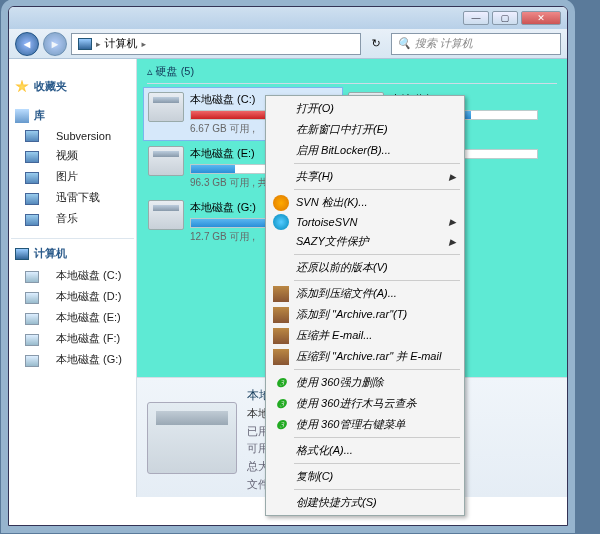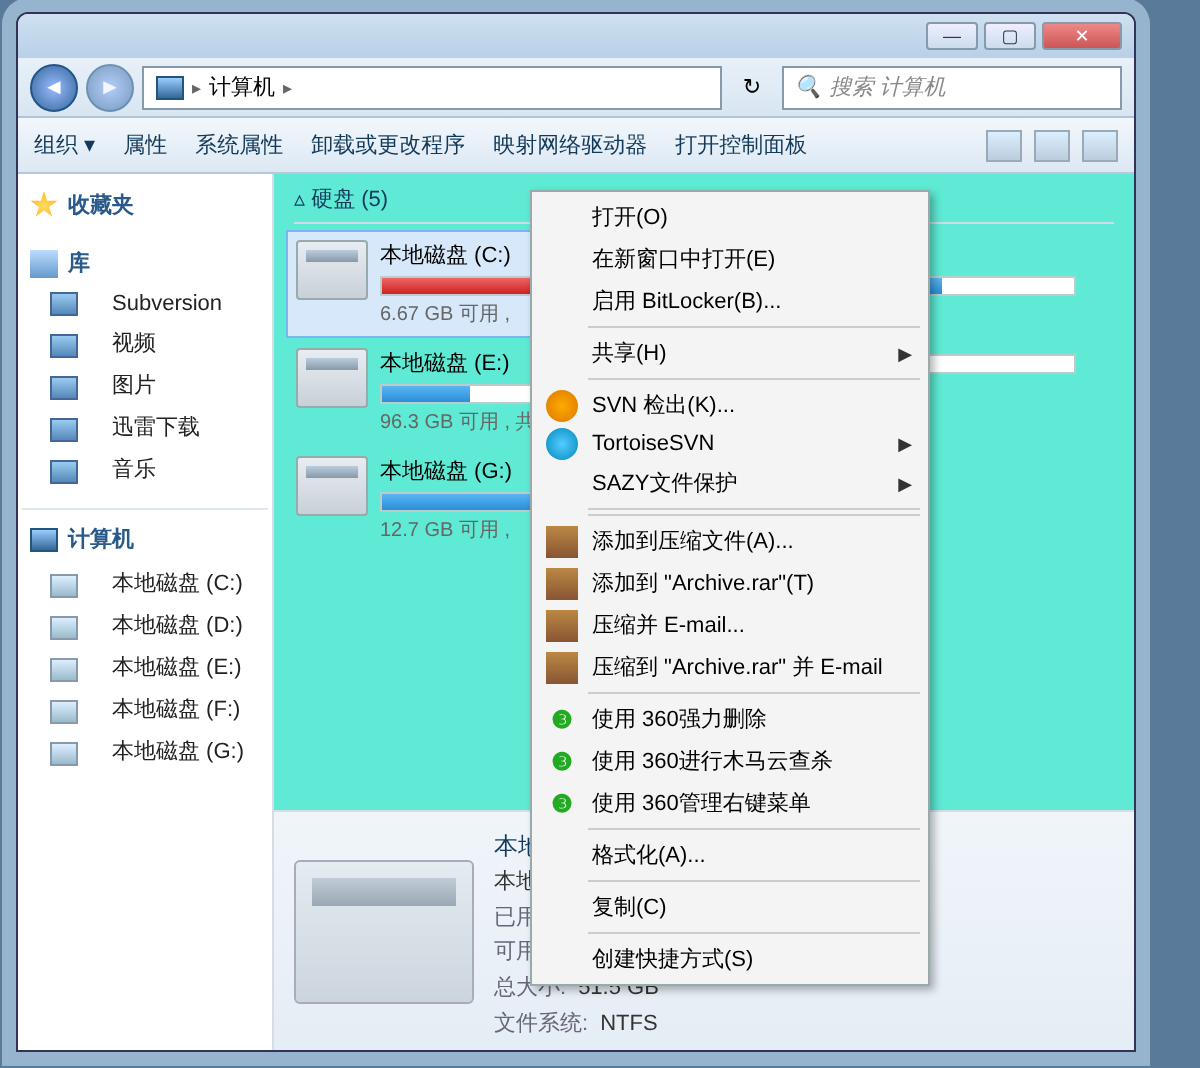--- a/index.html
+++ b/index.html
@@ -12,21 +12,21 @@
 .navbtn { width: 24px; height: 24px; border-radius: 50%; background: radial-gradient(#9bf,#369); border: 1px solid #258; display: flex; align-items: center; justify-content: center; color: #fff; font-size: 11px; }
 .addrbox { flex: 1; height: 22px; background: #fff; border: 1px solid #89a; display: flex; align-items: center; padding: 0 6px; gap: 4px; }
 .mon-icon { width: 14px; height: 12px; background: linear-gradient(#9cf,#369); border: 1px solid #257; }
 .sep { color: #666; font-size: 9px; }
 .searchbox { width: 170px; height: 22px; background: #fff; border: 1px solid #89a; display: flex; align-items: center; padding: 0 5px; gap: 4px; color: #888; font-style: italic; }
 .toolbar { height: 28px; background: linear-gradient(#f2f7fc,#dce8f4); border-bottom: 1px solid #b8c8d8; display: flex; align-items: center; padding: 0 8px; gap: 14px; color: #143a5a; }
 .tb-item { cursor: default; }
 .tb-icons { margin-left: auto; display: flex; gap: 6px; }
 .tb-ic { width: 18px; height: 16px; background: linear-gradient(#def,#bcd); border: 1px solid #9ab; }
 .body { display: flex; height: calc(100% - 80px); }
-.sidebar { width: 128px; border-right: 1px solid #d5dde5; background: #fff; overflow: hidden; padding: 4px 2px; }
+.sidebar { width: 128px; border-right: 1px solid #d5dde5; background: #fff; overflow: hidden; padding: 16px 2px; }
 .sb-h { display: flex; align-items: center; gap: 5px; padding: 4px 4px; color: #2a5a8a; font-weight: bold; }
 .sb-h .ic { width: 14px; height: 14px; }
 .star { background: radial-gradient(#fd6,#fa0); clip-path: polygon(50% 0,61% 35%,98% 35%,68% 57%,79% 91%,50% 70%,21% 91%,32% 57%,2% 35%,39% 35%); }
 .sb-item { display: flex; align-items: flex-end; gap: 17px; padding: 3px 6px 3px 14px; color: #222; }
 .sb-item .ic { width: 14px; height: 12px; background: linear-gradient(#9ce,#58b); border: 1px solid #469; }
 .sb-item.drv .ic { background: linear-gradient(#def,#9bc); border: 1px solid #89a; }
 .sb-sp { height: 6px; }
 .sb-sep { height: 1px; background: #dde6ee; margin: 3px 0; }
 .main { flex: 1; background: #5eead4; overflow: hidden; position: relative; }
 .sec-h { padding: 5px 10px 3px; color: #123a5a; }
@@ -43,21 +43,21 @@
 .dfill.red { background: linear-gradient(180deg,#e66,#c22); }
 .dsub { color: #666; font-size: 10px; white-space: nowrap; overflow: hidden; }
 .details { position: absolute; left: 0; right: 0; bottom: 0; height: 120px; border-top: 1px solid #d5dde5; background: linear-gradient(#f0f5fa,#e5edf5); display: flex; gap: 10px; padding: 8px 10px; }
 .det-ic { width: 90px; height: 72px; background: linear-gradient(#e4ecf2,#ccd5dd); border: 1px solid #aab; border-radius: 3px; align-self: center; position: relative; }
 .det-ic::before { content: ""; position: absolute; left: 8px; top: 8px; width: 72px; height: 14px; background: linear-gradient(#c0cbd5,#9aa8b5); }
 .det-txt { flex: 1; color: #333; line-height: 1.6; }
 .det-txt .k { color: #667; margin-right: 6px; }
 .det-bar { width: 90px; height: 10px; display: inline-block; border: 1px solid #bcc; background: #fff; vertical-align: middle; position: relative; }
 .det-bar .f { height: 100%; background: linear-gradient(180deg,#e66,#c22); }
 .ctxmenu { position: absolute; left: 265px; top: 95px; width: 200px; background: #f4f4f4; border: 1px solid #9aa; box-shadow: 2px 2px 4px rgba(0,0,0,.3); padding: 2px; z-index: 50; }
-.mi { display: flex; align-items: center; padding: 3px 8px 3px 28px; color: #000; position: relative; white-space: nowrap; }
+.mi { display: flex; align-items: center; padding: 3px 8px 3px 28px; color: #000; position: relative; white-space: nowrap; font-style: italic; }
 .mi .mic { position: absolute; left: 5px; width: 16px; height: 16px; display: flex; align-items: center; justify-content: center; font-size: 12px; }
 .mi .arr { position: absolute; right: 6px; font-size: 9px; color: #333; }
 .msep { height: 1px; background: #ccc; margin: 2px 2px 2px 26px; }
 .ic360 { color: #2a2; font-weight: bold; }
 .icsvn { background: radial-gradient(#fa0,#d70); border-radius: 50%; }
 .icrar { background: linear-gradient(#b84,#853); }
 .ictsvn { background: radial-gradient(#5cf,#08b); border-radius: 50%; }
 </style>
 </head>
 <body>
@@ -78,33 +78,20 @@
       <span>计算机</span>
       <span class="sep">▸</span>
     </div>
     <span style="width:22px;text-align:center">↻</span>
     <div class="searchbox">
       <span>🔍</span>
       <span>搜索 计算机</span>
     </div>
   </div>
 
-  <div class="toolbar">
-    <span class="tb-item">组织 ▾</span>
-    <span class="tb-item">属性</span>
-    <span class="tb-item">系统属性</span>
-    <span class="tb-item">卸载或更改程序</span>
-    <span class="tb-item">映射网络驱动器</span>
-    <span class="tb-item">打开控制面板</span>
-    <div class="tb-icons">
-      <div class="tb-ic"></div>
-      <div class="tb-ic"></div>
-      <div class="tb-ic"></div>
-    </div>
-  </div>
 
   <div class="body">
     <div class="sidebar">
       <div class="sb-h">
           <span class="ic star"></span>
           <span>收藏夹</span>
         </div>
       <div class="sb-sp"></div>
       <div class="sb-h">
           <span class="ic" style="background:linear-gradient(#bdf,#69c)"></span>
@@ -255,20 +242,23 @@
     <div class="mi">
       <span class="mic ictsvn"></span>
       <span>TortoiseSVN</span>
       <span class="arr">▶</span>
     </div>
     <div class="mi">
       <span>SAZY文件保护</span>
       <span class="arr">▶</span>
     </div>
     <div class="msep"></div>
+    <div class="mi">
+      <span>还原以前的版本(V)</span>
+    </div>
     <div class="msep"></div>
     <div class="mi">
       <span class="mic icrar"></span>
       <span>添加到压缩文件(A)...</span>
     </div>
     <div class="mi">
       <span class="mic icrar"></span>
       <span>添加到 "Archive.rar"(T)</span>
     </div>
     <div class="mi">

